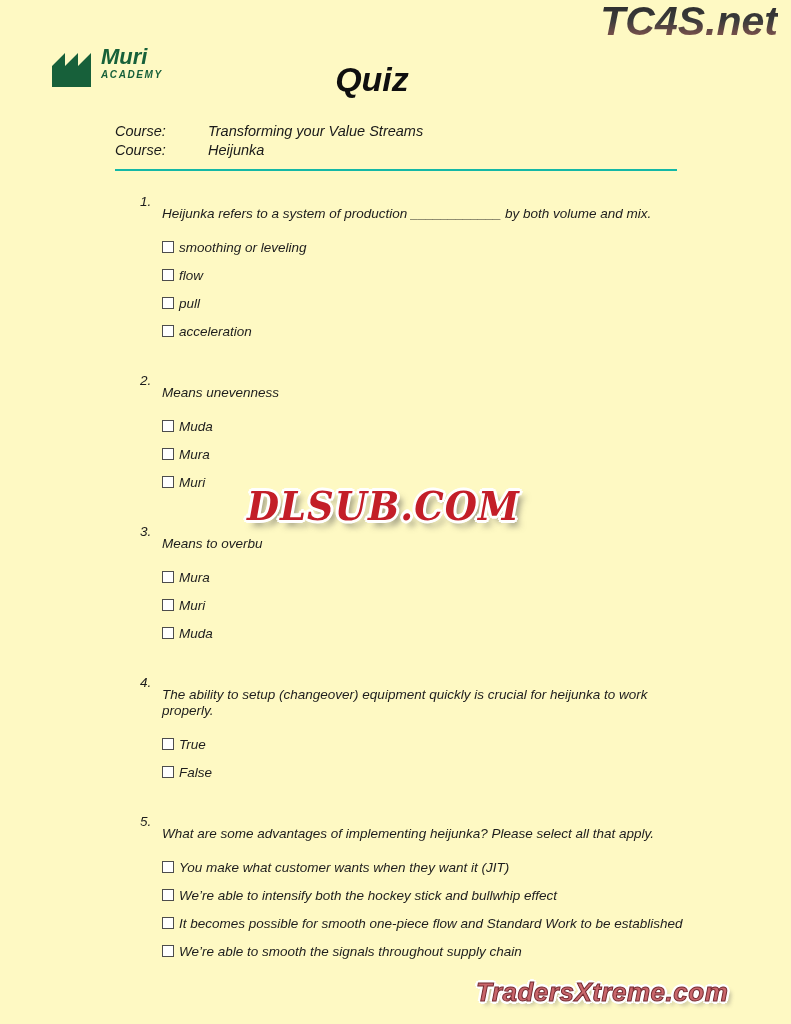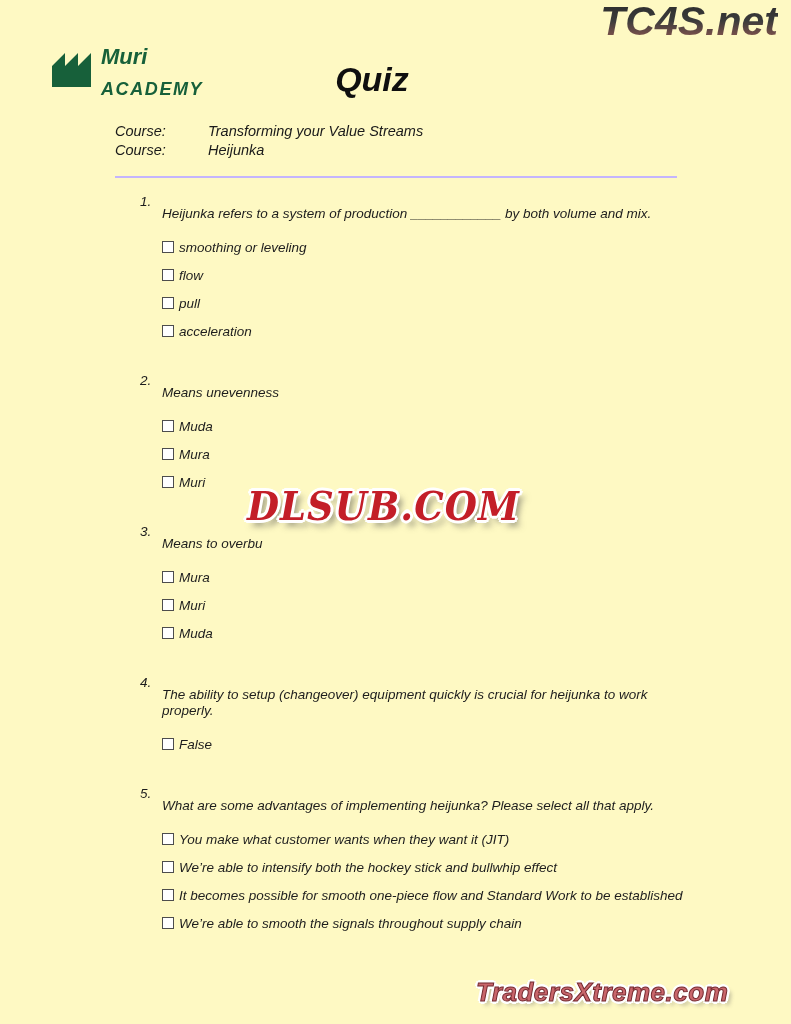--- a/index.html
+++ b/index.html
@@ -53,30 +53,30 @@
       -2px -2px 0 #fff, 2px -2px 0 #fff, -2px 2px 0 #fff, 2px 2px 0 #fff,
       -3px 0 0 #fff, 3px 0 0 #fff, 0 -3px 0 #fff, 0 3px 0 #fff,
       4px 4px 4px rgba(90,90,90,.45);
   }
 
   
   .logo{position:absolute;left:50px;top:46px;display:flex;align-items:flex-start;}
   .logo svg{display:block;margin-right:5px;}
   .logo-text{display:flex;flex-direction:column;line-height:1;}
   .logo-name{font-size:22px;font-weight:700;color:var(--brand-green);letter-spacing:0px;}
-  .logo-sub{font-size:18px;font-weight:700;color:var(--brand-green);letter-spacing:1.6px;margin-top:12px;}
+  .logo-sub{font-size:10px;font-weight:700;color:var(--brand-green);letter-spacing:1.6px;margin-top:2px;}
   .page-title{
     position:absolute;left:0;top:60px;width:744px;text-align:center;
     font-size:34px;font-weight:700;color:#0f0f0f;letter-spacing:0px;
   }
 
   
   .meta{
     position:absolute;left:115px;top:122px;width:562px;
-    border-bottom:2px solid #c4b5fd;padding-bottom:16px;
+    border-bottom:2px solid #14b8a6;padding-bottom:9px;
     font-size:14.5px;color:#1a1a1a;
   }
   .meta-row{display:flex;line-height:19px;}
   .meta-label{width:93px;flex:none;}
 
   
   .questions{position:absolute;left:140px;top:194px;width:620px;}
   .question{display:flex;margin-bottom:28px;font-size:13.5px;}
   .q-num{width:22px;flex:none;line-height:16px;}
   .q-body{flex:1;min-width:0;}
@@ -193,20 +193,24 @@
   </div>
 </div>
     </div>
   </div>
 
   <div class="question">
     <div class="q-num">4.</div>
     <div class="q-body">
       <div class="q-text">The ability to setup (changeover) equipment quickly is crucial for heijunka to work properly.</div>
       <div>
+  <div class="option">
+    <span class="checkbox"></span>
+    <span class="option-label">True</span>
+  </div>
 
   <div class="option">
     <span class="checkbox"></span>
     <span class="option-label">False</span>
   </div>
 </div>
     </div>
   </div>
 
   <div class="question">

